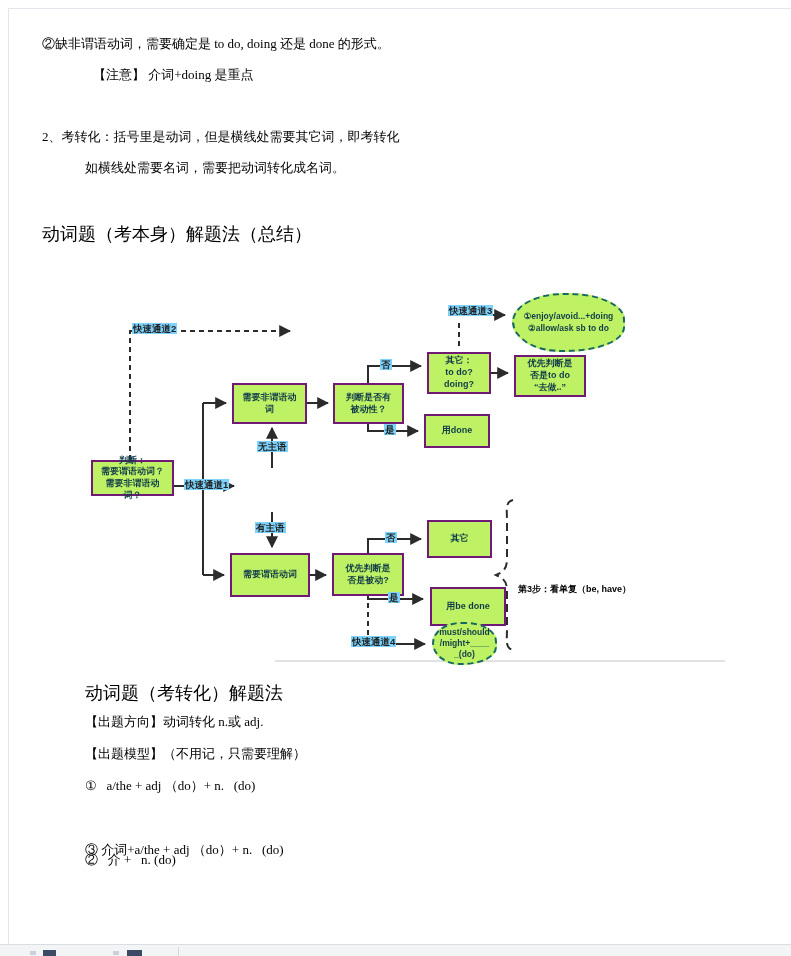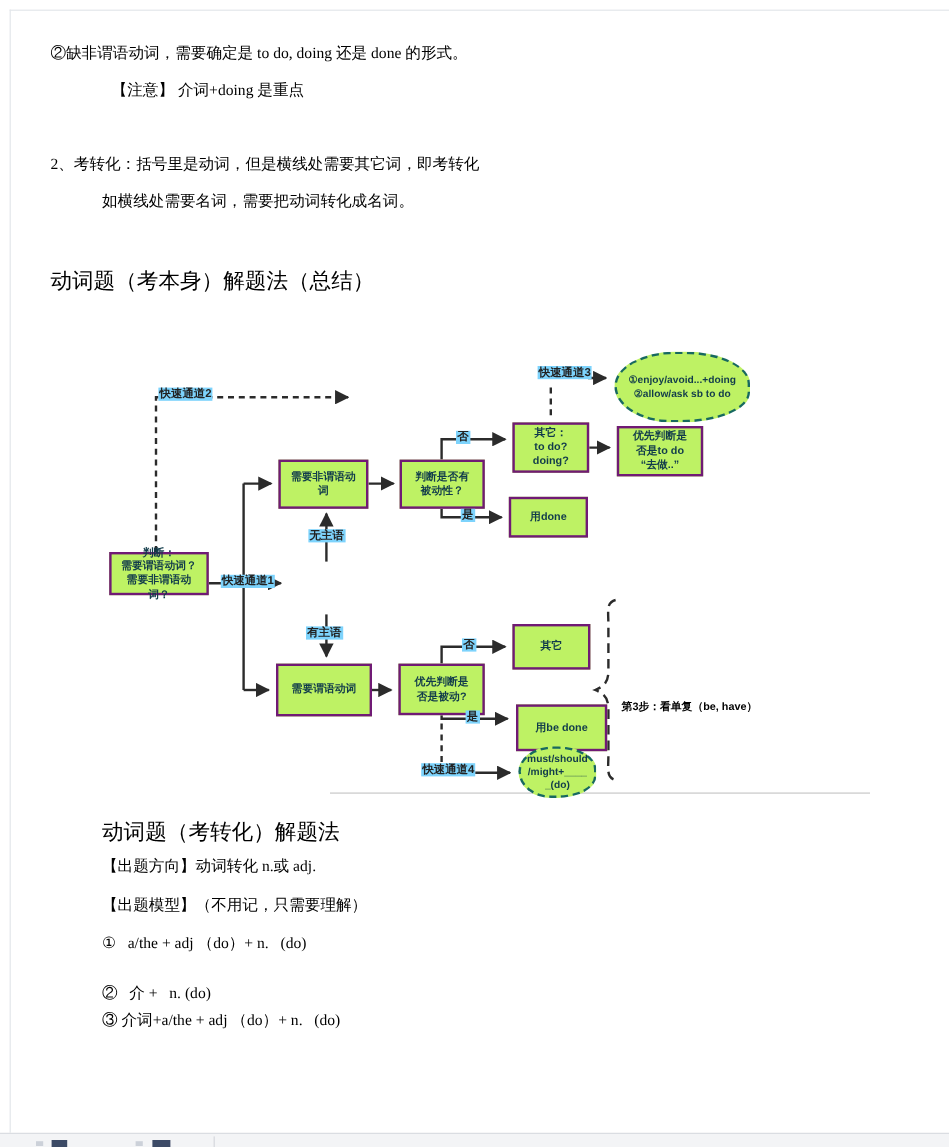--- a/index.html
+++ b/index.html
@@ -147,21 +147,21 @@
   <div class="flabel" id="l-no2">否</div>
   <div class="flabel" id="l-yes2">是</div>
 
   <div class="fstep" id="step3">第3步：看单复（be, have）</div>
 </div>
 
 <div class="doc-line doc-bold" style="left:85px;top:683px;">动词题（考转化）解题法</div>
 <div class="doc-line" style="left:85px;top:714px;">【出题方向】动词转化 n.或 adj.</div>
 <div class="doc-line" style="left:85px;top:746px;">【出题模型】（不用记，只需要理解）</div>
 <div class="doc-line" style="left:85px;top:778px;">①   a/the + adj （do）+ n.   (do)</div>
-<div class="doc-line" style="left:85px;top:820px;">②   介 +   n. (do)</div>
+<div class="doc-line" style="left:85px;top:852px;">②   介 +   n. (do)</div>
 <div class="doc-line" style="left:85px;top:842px;">③ 介词+a/the + adj （do）+ n.   (do)</div>
 
 <div class="bottom-strip">
   <div class="frag frag-a"></div>
   <div class="frag frag-b"></div>
   <div class="frag-light frag-c"></div>
   <div class="frag-light frag-d"></div>
   <div class="frag-line"></div>
 </div>
 

